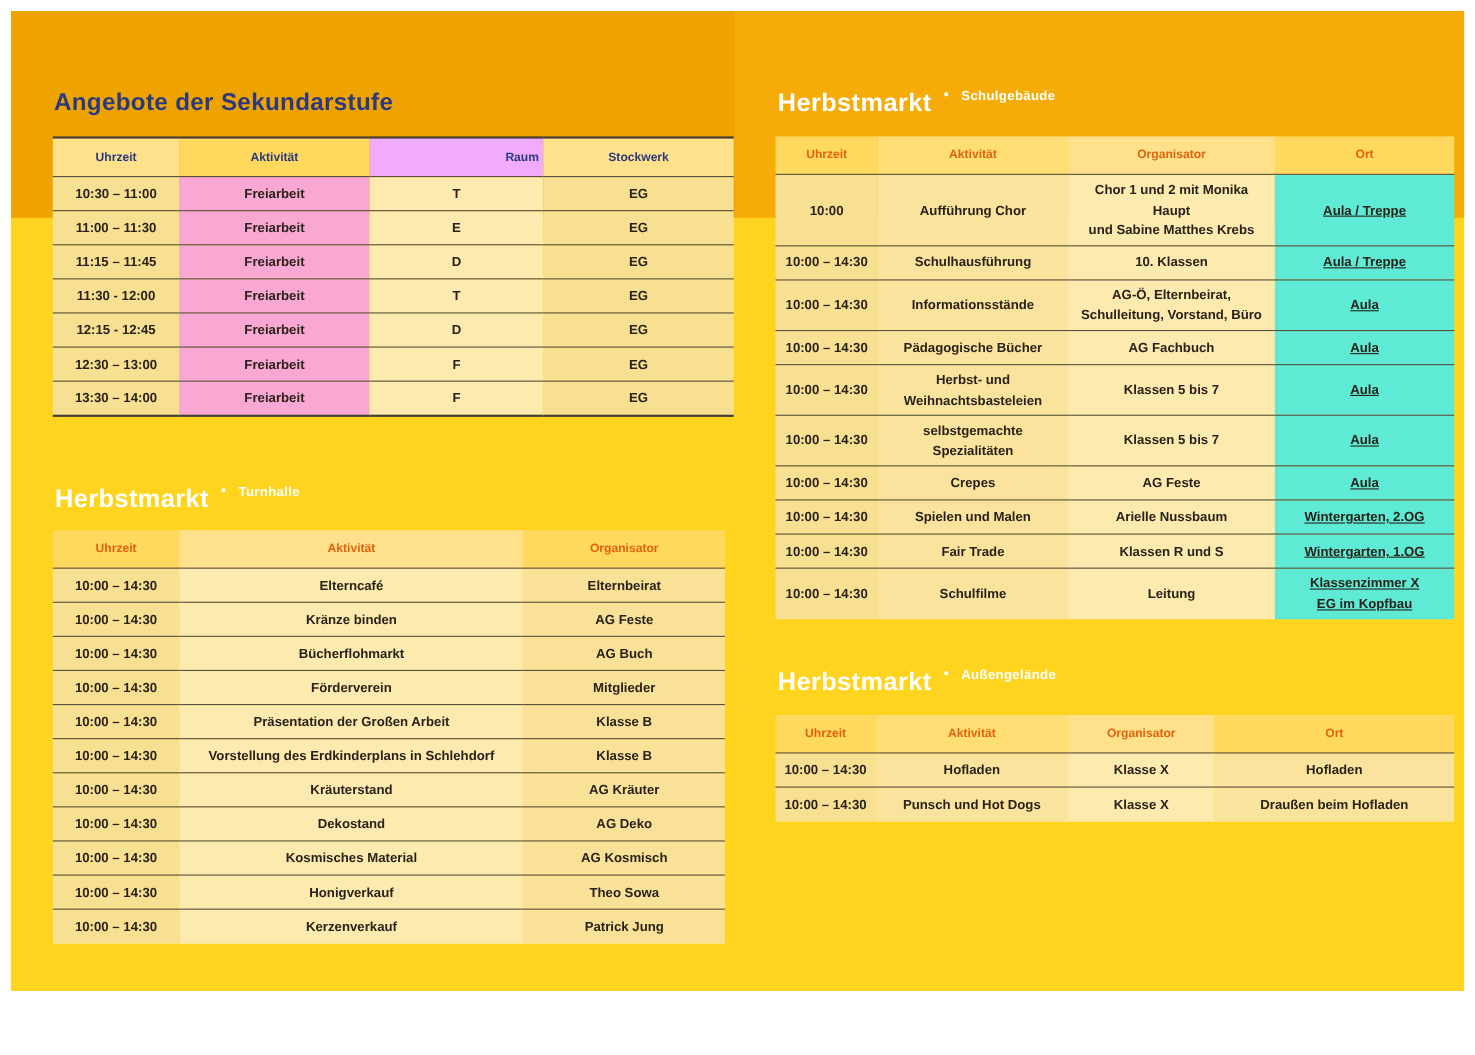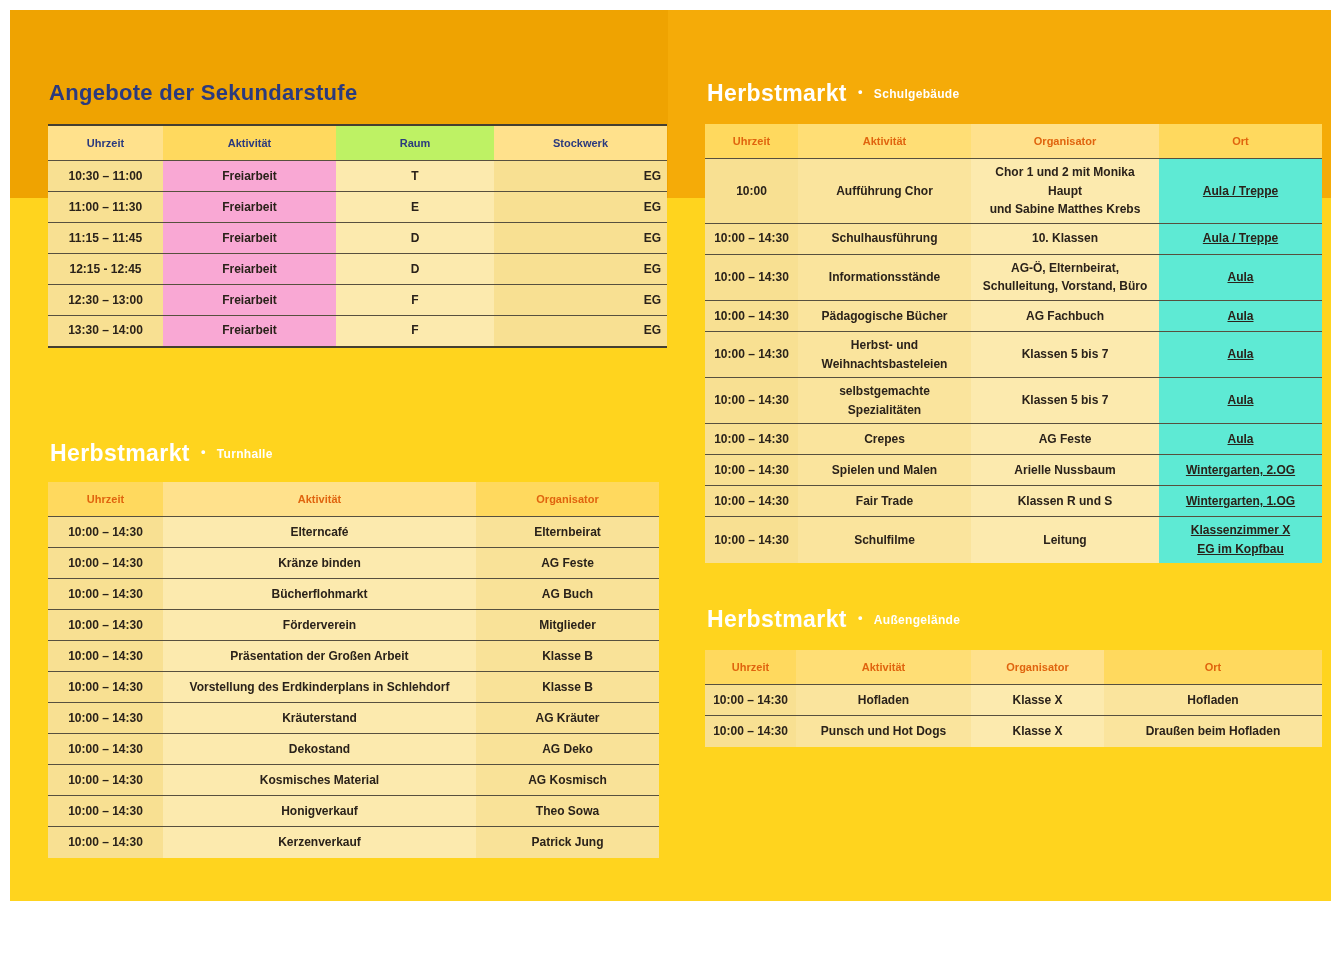--- a/index.html
+++ b/index.html
@@ -24,21 +24,21 @@
   }
 
   
   .sec-title-blue{
     position:absolute;
     color:#2b3a7e;
     font-size:22px;font-weight:bold;letter-spacing:.3px;
   }
   .sec-title-white{
     position:absolute;
-    display:flex;align-items:center;
+    display:flex;align-items:flex-start;
     color:#ffffff;font-weight:bold;letter-spacing:.4px;
   }
   .sec-title-white .big{font-size:23px;}
   .sec-title-white .dot{
     font-size:13px;margin:0 11px;position:relative;top:-2px;
   }
   .sec-title-white .sub{font-size:12px;letter-spacing:.3px;}
 
   
   table.tbl{
@@ -66,26 +66,26 @@
   
   .theme-blue th{color:#2b3a7e;}
   
   .theme-orange th{color:#e0640e;}
 
   
   .t1{left:48px;top:124px;width:587px;
       border-top:2px solid #453f30;border-bottom:2px solid #453f30;}
   .t1 th:nth-child(1){width:107px;background:#ffe18c;}
   .t1 th:nth-child(2){width:165px;background:#ffd95e;}
-  .t1 th:nth-child(3){width:150px;background:#bef264;}
+  .t1 th:nth-child(3){width:150px;background:#f0abfc;text-align:right;}
   .t1 th:nth-child(4){width:165px;background:#ffe18c;}
   .t1 td:nth-child(1){background:#f8e092;}
   .t1 td:nth-child(2){background:#f9a8d4;}
   .t1 td:nth-child(3){background:#fceaae;}
-  .t1 td:nth-child(4){background:#f8e092;text-align:right;}
+  .t1 td:nth-child(4){background:#f8e092;}
 
   
   .t2{left:48px;top:482px;width:587px;}
   .t2 th:nth-child(1){width:107px;background:#ffd95e;}
   .t2 th:nth-child(2){width:305px;background:#ffe18c;}
   .t2 th:nth-child(3){width:175px;background:#ffd95e;}
   .t2 td:nth-child(1){background:#f8e092;}
   .t2 td:nth-child(2){background:#fceaae;}
   .t2 td:nth-child(3){background:#f9e298;}
 
@@ -148,20 +148,26 @@
           <td>E</td>
           <td>EG</td>
         </tr>
         <tr>
           <td>11:15 – 11:45</td>
           <td>Freiarbeit</td>
           <td>D</td>
           <td>EG</td>
         </tr>
         <tr>
+          <td>11:30 - 12:00</td>
+          <td>Freiarbeit</td>
+          <td>T</td>
+          <td>EG</td>
+        </tr>
+        <tr>
           <td>12:15 - 12:45</td>
           <td>Freiarbeit</td>
           <td>D</td>
           <td>EG</td>
         </tr>
         <tr>
           <td>12:30 – 13:00</td>
           <td>Freiarbeit</td>
           <td>F</td>
           <td>EG</td>

